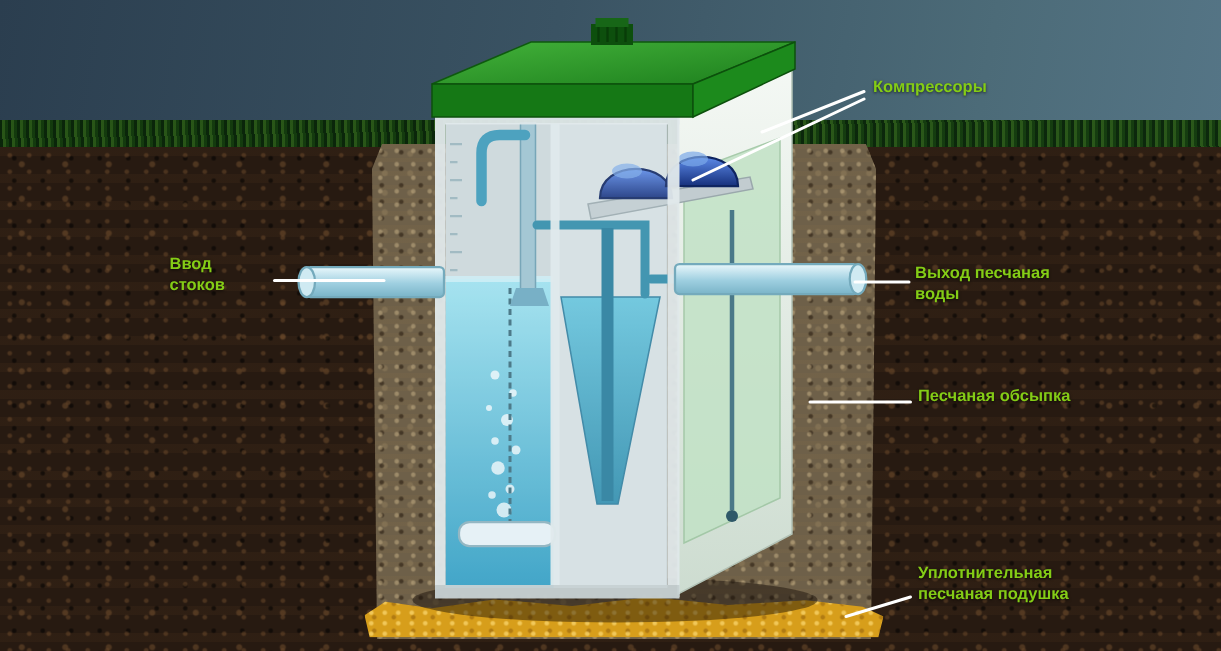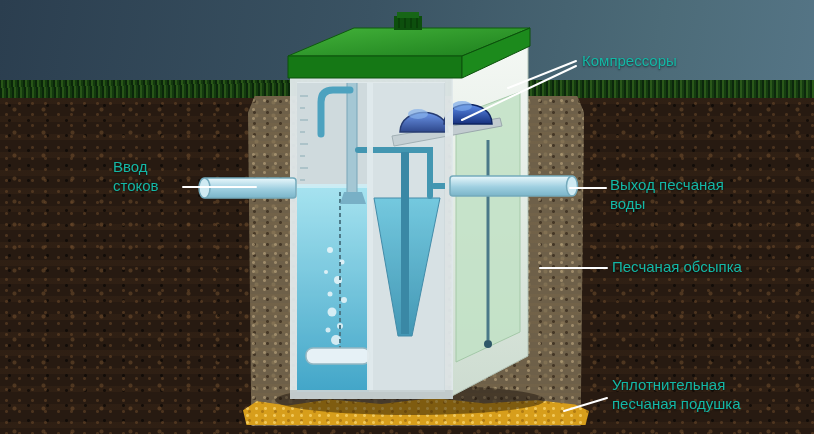--- a/index.html
+++ b/index.html
@@ -38,23 +38,23 @@
   
   .cushion{position:absolute;left:243px;top:398px;width:346px;height:27px;background-color:#d79e1b;
        background-image:
          radial-gradient(circle, rgba(255,222,122,.65) 1px, transparent 2px),
          radial-gradient(circle, rgba(138,88,10,.5) 1px, transparent 2px);
        background-size:9px 7px,13px 9px;
        clip-path:polygon(0 45%,4% 12%,13% 28%,25% 6%,40% 22%,55% 0,70% 20%,85% 8%,96% 24%,100% 48%,99% 100%,1% 100%);}
 
   .art{position:absolute;left:0;top:0;width:814px;height:434px;}
 
-  .label{position:absolute;color:#14b8a6;font-weight:normal;font-size:15px;line-height:1.25;
+  .label{position:absolute;color:#84cc16;font-weight:bold;font-size:11px;line-height:1.25;
          white-space:pre-line;text-shadow:0 1px 2px rgba(0,0,0,.65);}
-  .label-inlet{left:113px;top:158px;}
+  .label-inlet{left:113px;top:170px;}
   .label-compressors{left:582px;top:52px;}
   .label-outlet{left:610px;top:176px;}
   .label-backfill{left:612px;top:258px;}
   .label-cushion{left:612px;top:376px;}
 </style>
 </head>
 <body>
 
 <div class="scene">
 

